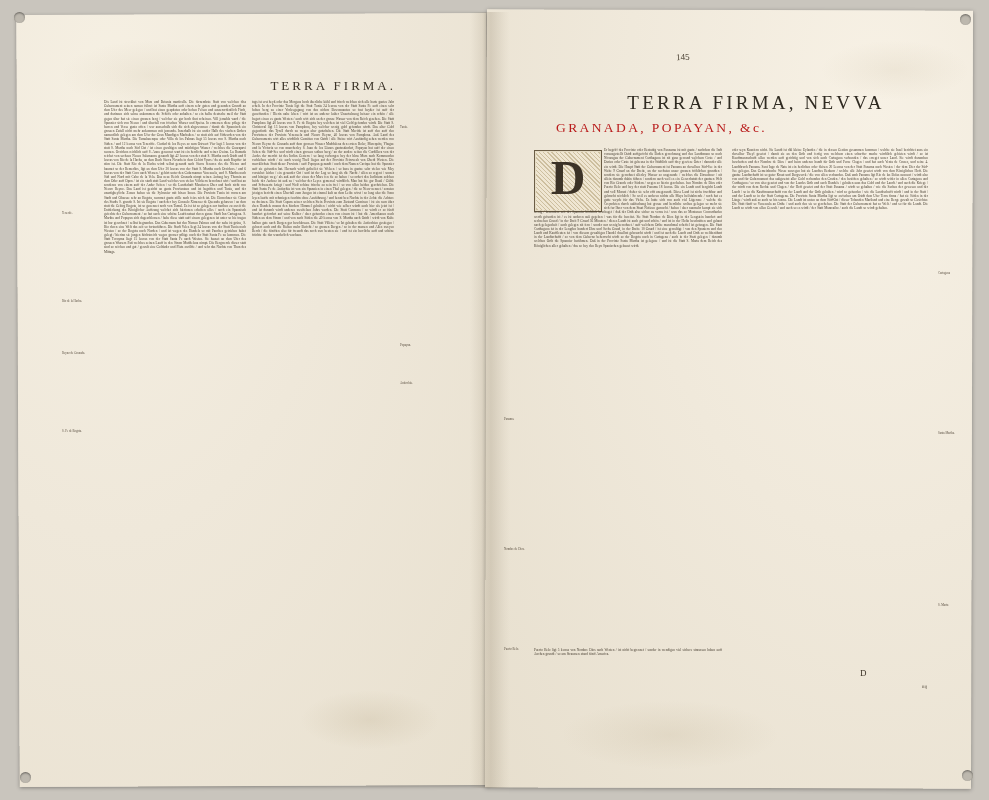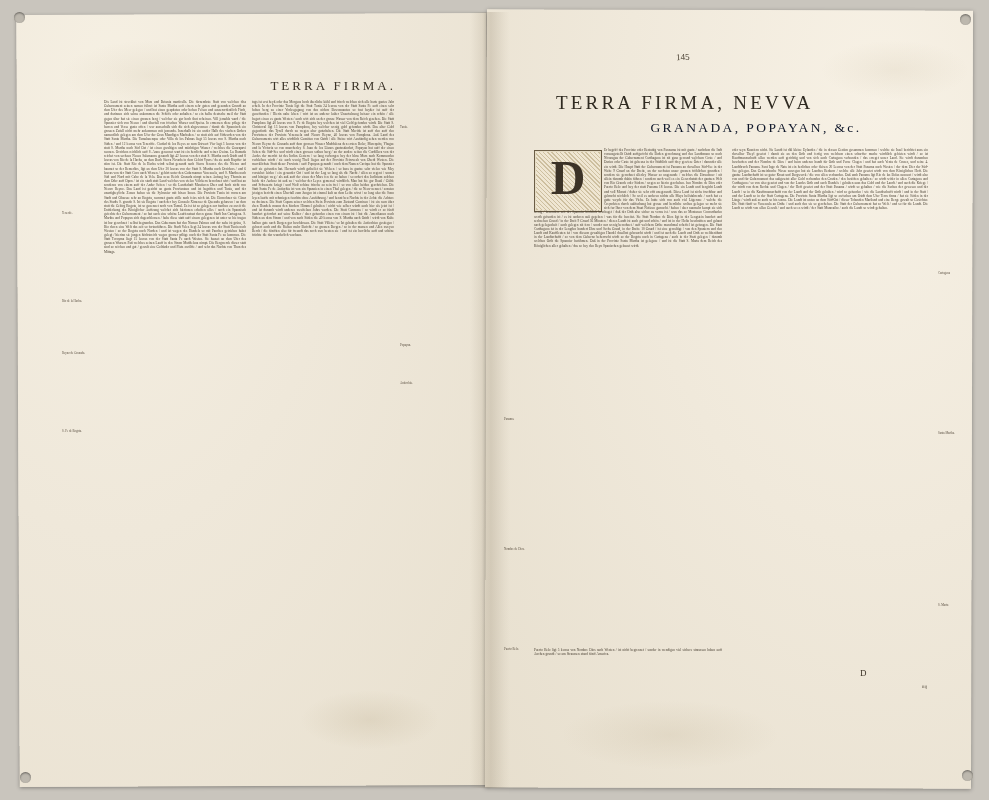--- a/index.html
+++ b/index.html
@@ -58,27 +58,27 @@
   #l-col1{left:104px;top:100px;width:142px;height:500px;}
   #l-col2{left:252px;top:100px;width:142px;height:500px;}
   
   .marg{
     position:absolute;font-size:3px;line-height:3.4px;color:#5b5042;
     font-family:"Liberation Serif",serif;width:30px;text-align:left;
   }
 
   
   #r-title{
-    position:absolute;left:556px;top:92px;width:400px;text-align:left;
+    position:absolute;left:556px;top:92px;width:400px;text-align:center;
     font-size:19px;letter-spacing:3.2px;color:#2f2a21;
     font-family:"Liberation Serif",serif;
   }
   #r-sub{
-    position:absolute;left:556px;top:120px;width:400px;text-align:center;
-    font-size:13.5px;letter-spacing:2.4px;color:#0f172a;
+    position:absolute;left:556px;top:120px;width:400px;text-align:left;
+    font-size:13.5px;letter-spacing:2.4px;color:#b91c1c;
     font-family:"Liberation Serif",serif;
   }
   #folio{
     position:absolute;left:676px;top:52px;font-size:9px;color:#4b4234;
     font-family:"Liberation Serif",serif;transform:rotate(-3deg);
   }
   #r-col1{left:534px;top:148px;width:188px;height:530px;}
   #r-col2{left:732px;top:148px;width:196px;height:530px;}
   
   #dropcap{

